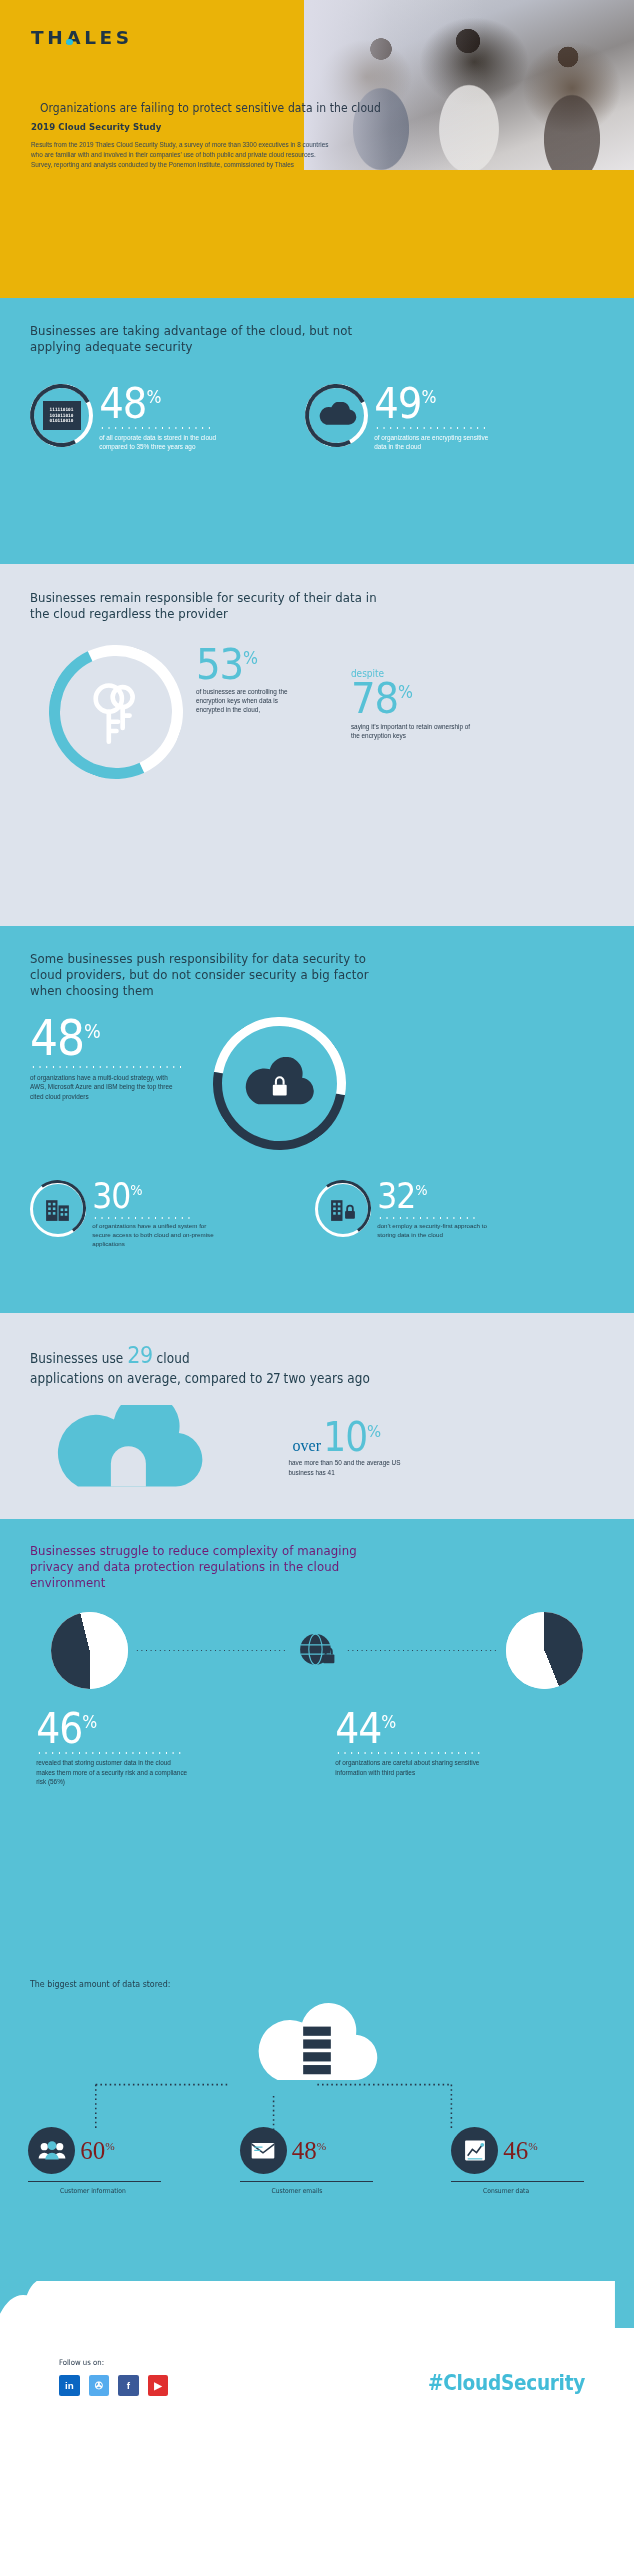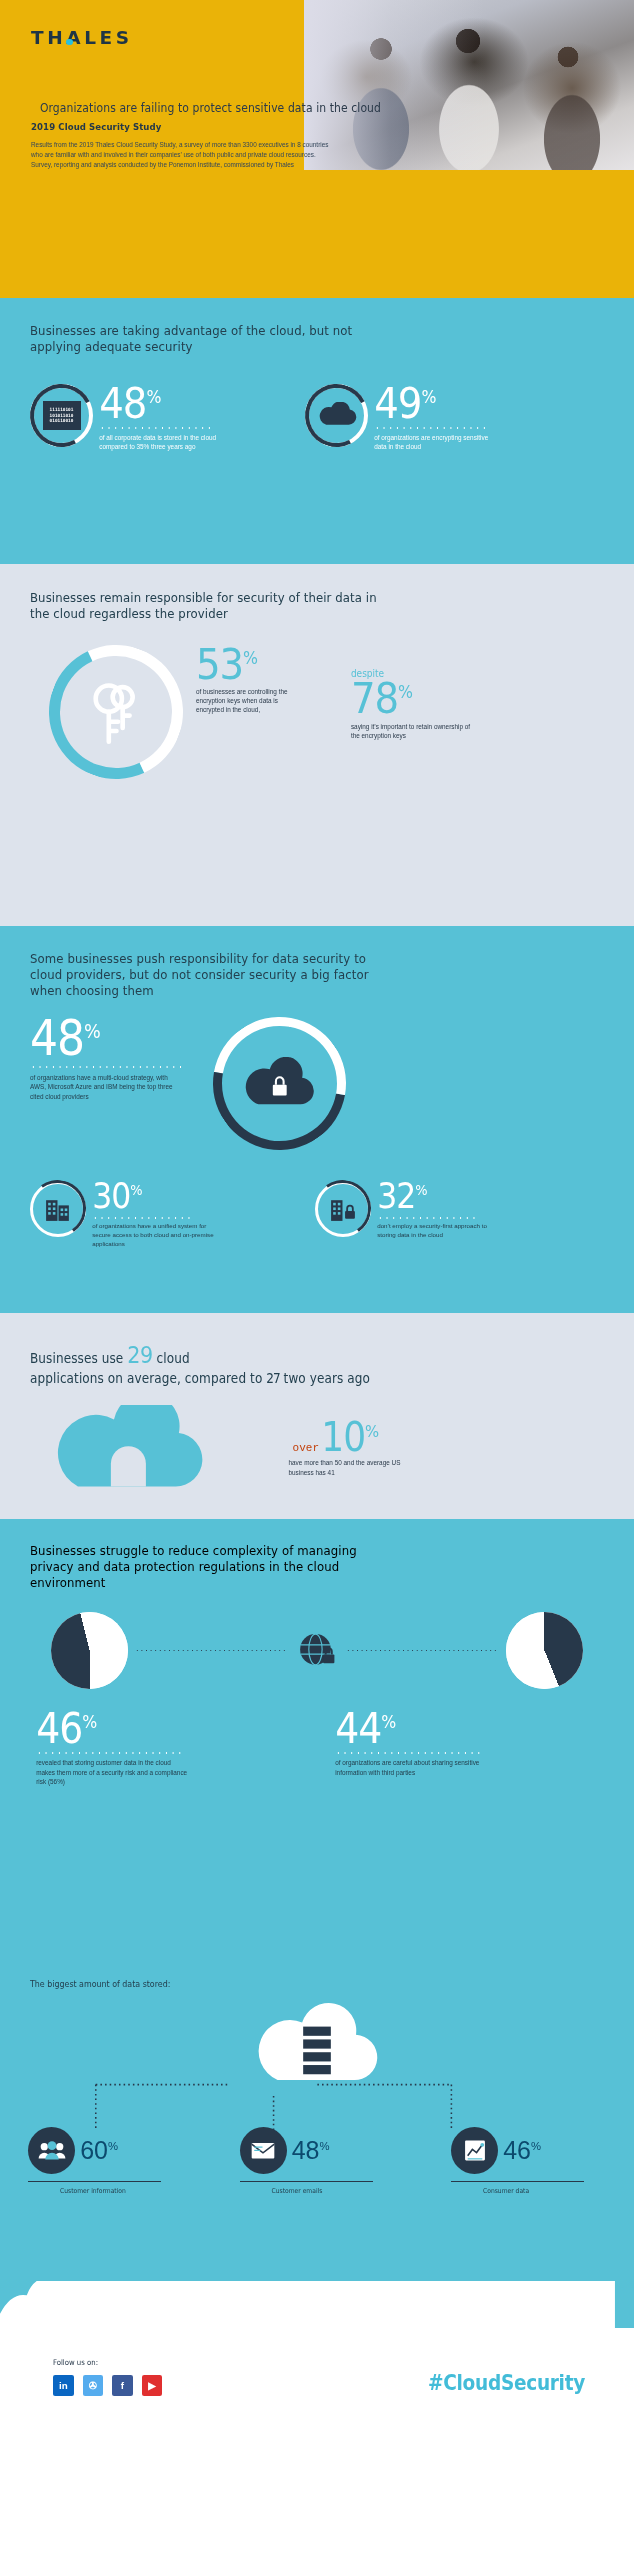--- a/index.html
+++ b/index.html
@@ -166,30 +166,30 @@
 
   
   #s4 { background:#dde3ec; height:206px; }
   #s4 .line{ font-size:13.4px; color:#23404f; padding-top:32px; }
   #s4 .line .num{ color:#57c1d6; font-size:23px; font-weight:200; letter-spacing:-0.5px;}
   #s4 .line2{ font-size:13.4px; color:#23404f; margin-top:4.1px;}
   .s4-row{ display:flex; margin-top:17.5px; align-items:center;}
   .bigcloud{ width:170px;height:85px; position:relative; margin-left:16.5px; flex:none;}
   .s4-right{ margin-left:72px; }
   .s4-right .over{
-    font-family:Liberation Mono, monospace;
-    font-weight:300; font-size:11px; color:#c2410c; margin-left:4.1px;
+    font-family:Liberation Serif, serif;
+    font-weight:300; font-size:16px; color:#0369a1; margin-left:4.1px;
   }
   .s4-right .n{ color:#57c1d6; font-size:40px;}
   .s4-right .n sup{ font-size:16.5px; vertical-align:super;}
   .s4-right .cap{ color:#2b3a4a; width:124px; margin-top:3.6px;}
 
   
   #s5 { background:#57c1d6; height:453px; }
-  #s5 h2 { font-size:13px; color:#000000; padding-top:24px; width:371px;}
+  #s5 h2 { font-size:13px; color:#701a75; padding-top:24px; width:371px;}
   .pies{ display:flex; margin-top:21.6px; align-items:center; justify-content:space-between; padding:0 20.6px;}
   .pie{ width:77px;height:77px;border-radius:50%; position:relative; overflow:hidden; background:#ffffff;}
   .pie .dark{ position:absolute; inset:0; }
   .globe{ width:44px;height:44px; position:relative;}
   .dotted-h{ flex:1; height:1.5px; margin:0 7.2px;
     background-image:radial-gradient(circle,#27384a 0.7px, transparent 0.7px);
     background-size:4.6px 1.5px; background-repeat:repeat-x;}
   .s5-nums{ display:flex; margin-top:20.6px; padding:0 6.2px; gap:62px;}
   .s5-nums .col{ width:237px;}
   .s5-nums .n{ color:#ffffff; font-size:42px;}
@@ -203,31 +203,31 @@
     font-family:"DejaVu Sans Condensed","Liberation Sans Narrow","Liberation Sans",sans-serif;
     font-weight:300; font-size:8.8px; color:#23404f; padding-top:7.2px;
   }
   .cloudstore{ position:absolute; left:50%; transform:translateX(-50%); top:30px; width:139px;height:82px;}
   .conn{ position:absolute; left:75px; top:92px; width:392px; height:67px;}
   .cards{ display:flex; justify-content:space-between; padding:0 28px; position:absolute; top:155px; width:634px;}
   .card{ width:155px; }
   .card .top{ display:flex; align-items:center;}
   .circ{ width:47px;height:47px;border-radius:50%;background:#27384a;position:relative;flex:none;}
   .circ .gi{position:absolute;inset:0;display:flex;align-items:center;justify-content:center;}
-  .card .pc{ color:#0c4a6e; font-size:25px; margin-left:5.2px;
-    font-family:Liberation Sans, sans-serif; font-weight:200;}
+  .card .pc{ color:#7f1d1d; font-size:25px; margin-left:5.2px;
+    font-family:Liberation Serif, serif; font-weight:200;}
   .card .pc sup{ font-size:11.3px; vertical-align:super;}
   .card .ln{ height:1px; background:#27384a; margin:7.2px 0 4.6px; width:133px;}
   .card .lbl{ color:#23404f; font-size:6.7px;
     font-family:"DejaVu Sans Condensed","Liberation Sans Narrow","Liberation Sans",sans-serif;padding-left:32px;}
 
   
   #footer{ background:#ffffff; height:144px; position:relative;}
   .cloudtop{ position:absolute; top:0; left:0; width:634px; height:47px; background:#57c1d6; overflow:hidden;}
-  #footer .fin{ position:absolute; top:77px; left:53px;}
+  #footer .fin{ position:absolute; top:77px; left:59px;}
   #footer .fol{
     font-family:"DejaVu Sans Condensed","Liberation Sans Narrow","Liberation Sans",sans-serif;
     font-size:7.7px; color:#27384a;}
   .socials{ display:flex; gap:9px; margin-top:8.2px;}
   .soc{ width:20.6px;height:20.6px;border-radius:2.1px; display:flex;align-items:center;justify-content:center;
         color:#fff;font-weight:700;font-size:9.8px;}
   .hash{ position:absolute; right:49px; top:90px; color:#43bcd8; font-size:20.6px; font-weight:700;
     font-family:"DejaVu Sans Condensed","Liberation Sans Narrow","Liberation Sans",sans-serif; letter-spacing:-0.3px;}
 </style>
 </head>

